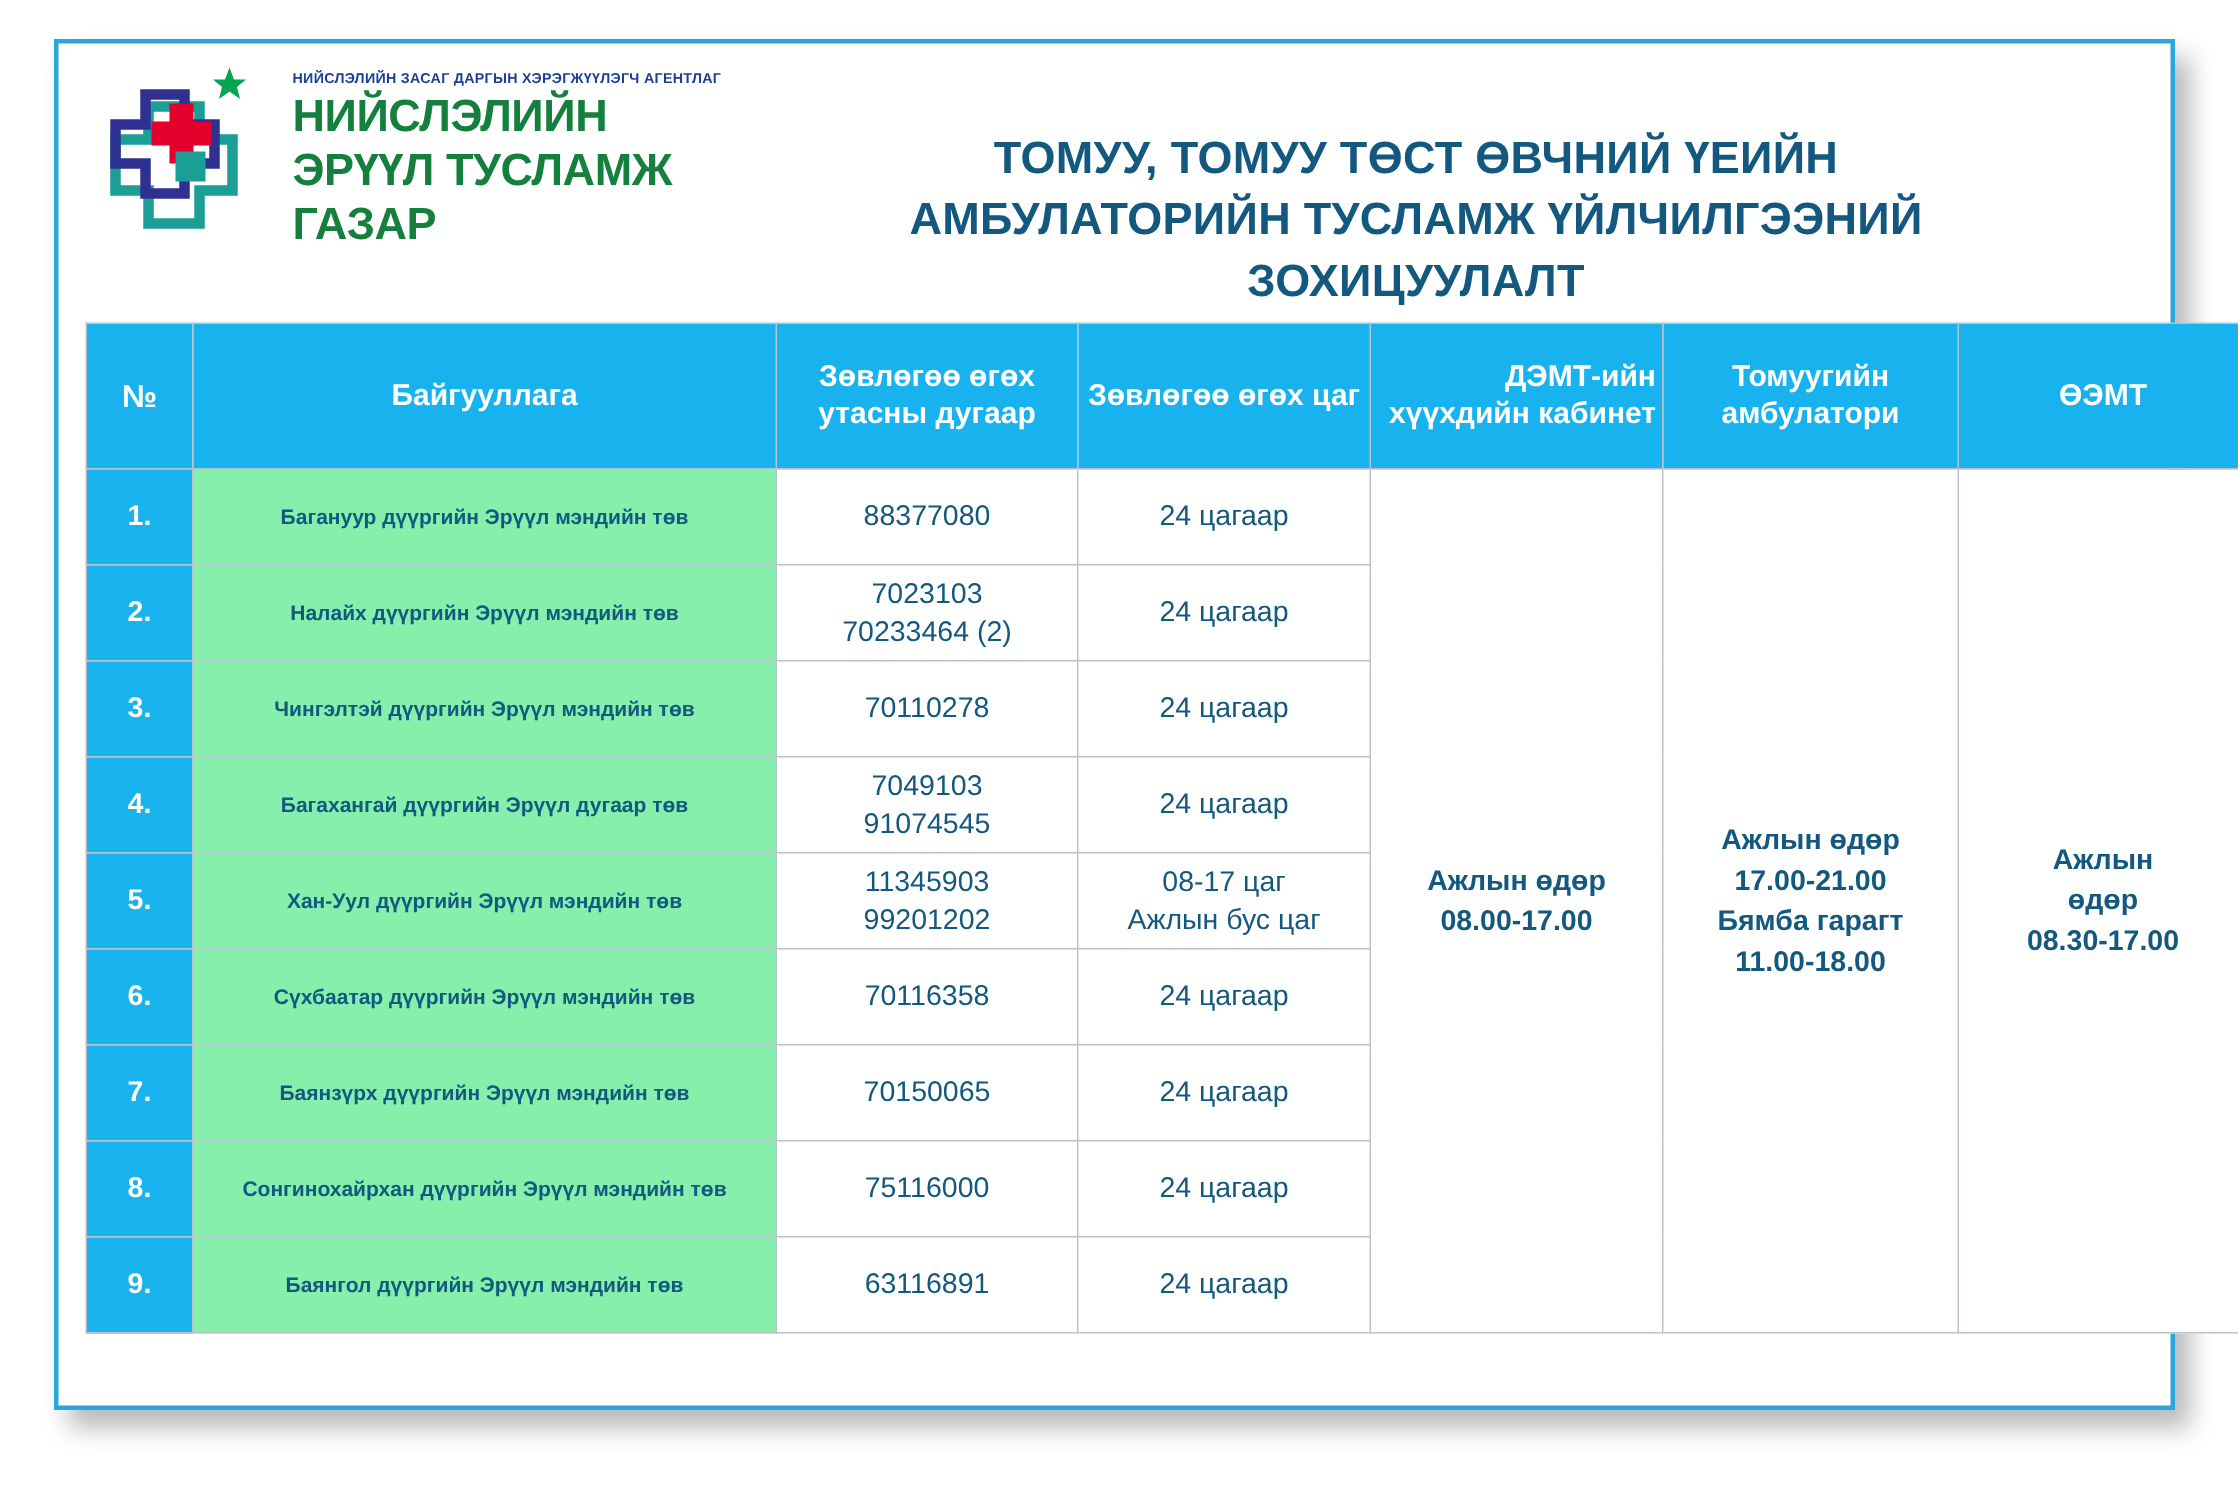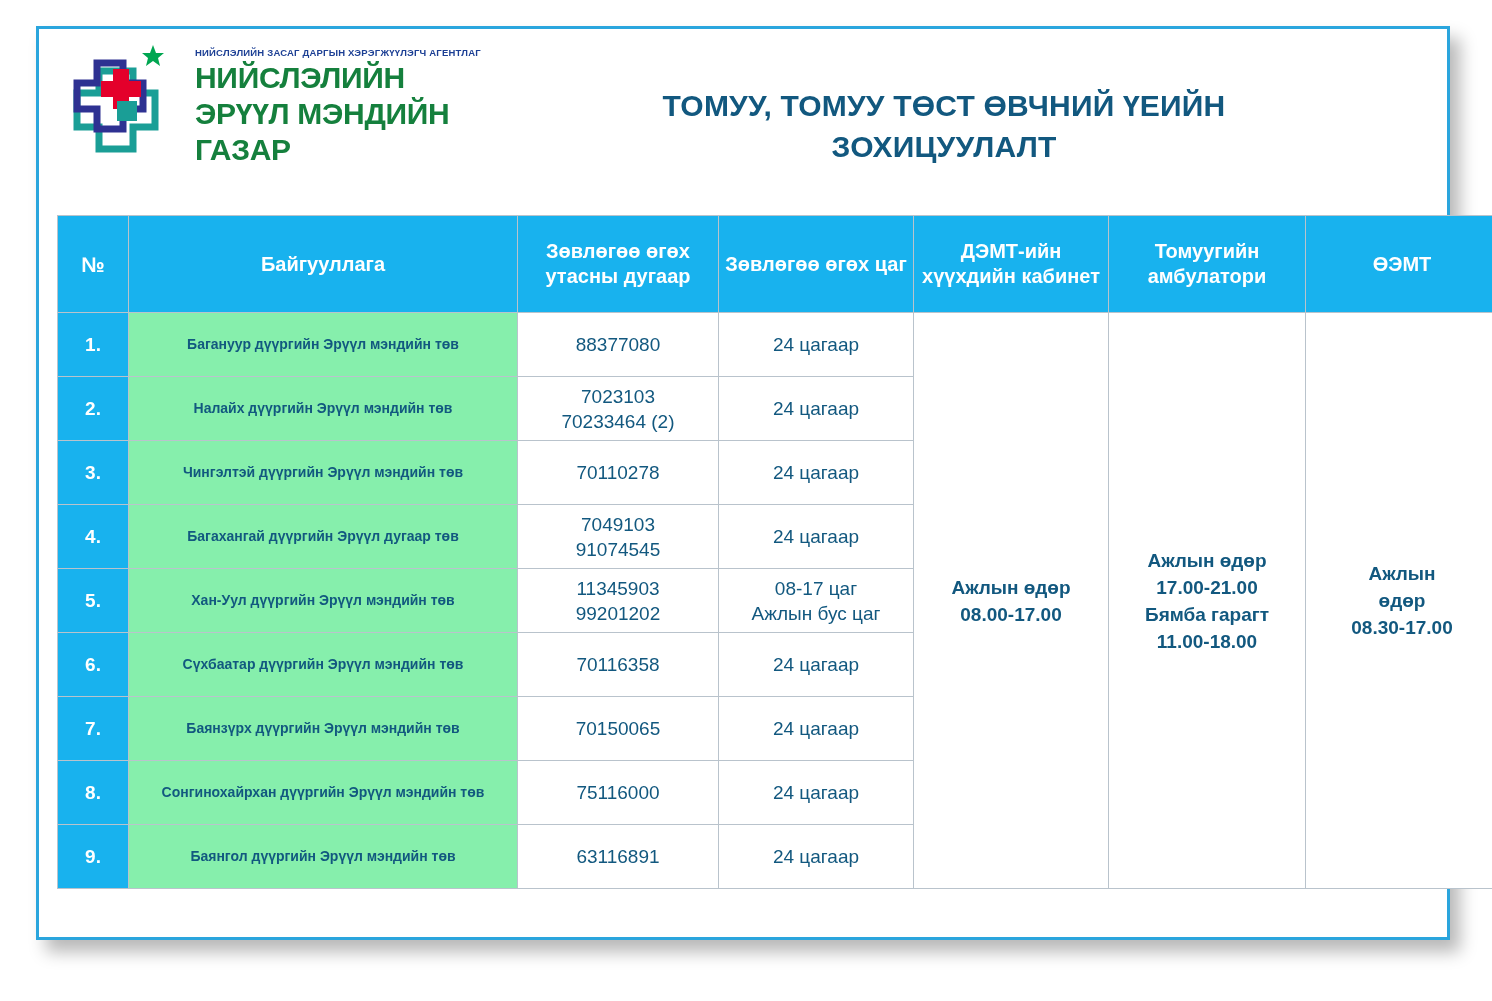--- a/index.html
+++ b/index.html
@@ -109,21 +109,21 @@
     font-weight: bold;
     line-height: 25px;
     height: 92px;
     border: 1px solid #ffffff;
     padding: 2px 4px;
   }
   thead th.th-no { width: 62px; font-size: 21px; }
   thead th.th-org { width: 380px; }
   thead th.th-phone { width: 192px; }
   thead th.th-time { width: 186px; }
-  thead th.th-demt { width: 186px; }
+  thead th.th-demt { width: 186px; text-align: right; }
   thead th.th-amb { width: 188px; }
   thead th.th-oemt { width: 184px; }
 
   td.cell-no {
     background: #18b2ee;
     color: #ffffff;
     font-weight: bold;
     font-size: 19px;
     border: 1px solid #ffffff;
   }
@@ -172,27 +172,28 @@
             <path d="M24 20 h26 v20 h20 v26 h-20 v20 h-26 v-20 h-20 v-26 h20 v-20 z" fill="none" stroke="#2e3192" stroke-width="7"></path>
 
             <path d="M40 26 h16 v12 h12 v16 h-12 v12 h-16 v-12 h-12 v-16 h12 v-12 z" fill="#e4002b"></path>
 
             <rect x="44" y="58" width="20" height="20" fill="#1a9e96"></rect>
           </svg>
         </div>
         <div class="logo-text">
           <div class="logo-top-line">НИЙСЛЭЛИЙН ЗАСАГ ДАРГЫН ХЭРЭГЖҮҮЛЭГЧ АГЕНТЛАГ</div>
           <div class="logo-main">НИЙСЛЭЛИЙН</div>
-          <div class="logo-main">ЭРҮҮЛ МЭНДИЙН</div>
+          <div class="logo-main">ЭРҮҮЛ ТУСЛАМЖ</div>
           <div class="logo-main">ГАЗАР</div>
         </div>
       </div>
 
       <div class="title-wrap">
         <div class="line">ТОМУУ, ТОМУУ ТӨСТ ӨВЧНИЙ ҮЕИЙН</div>
+        <div class="line">АМБУЛАТОРИЙН ТУСЛАМЖ ҮЙЛЧИЛГЭЭНИЙ</div>
         <div class="line">ЗОХИЦУУЛАЛТ</div>
       </div>
     </div>
 
     <div class="table-wrap">
       <table class="main">
         <thead>
           <tr>
             <th class="th-no">№</th>
             <th class="th-org">Байгууллага</th>

